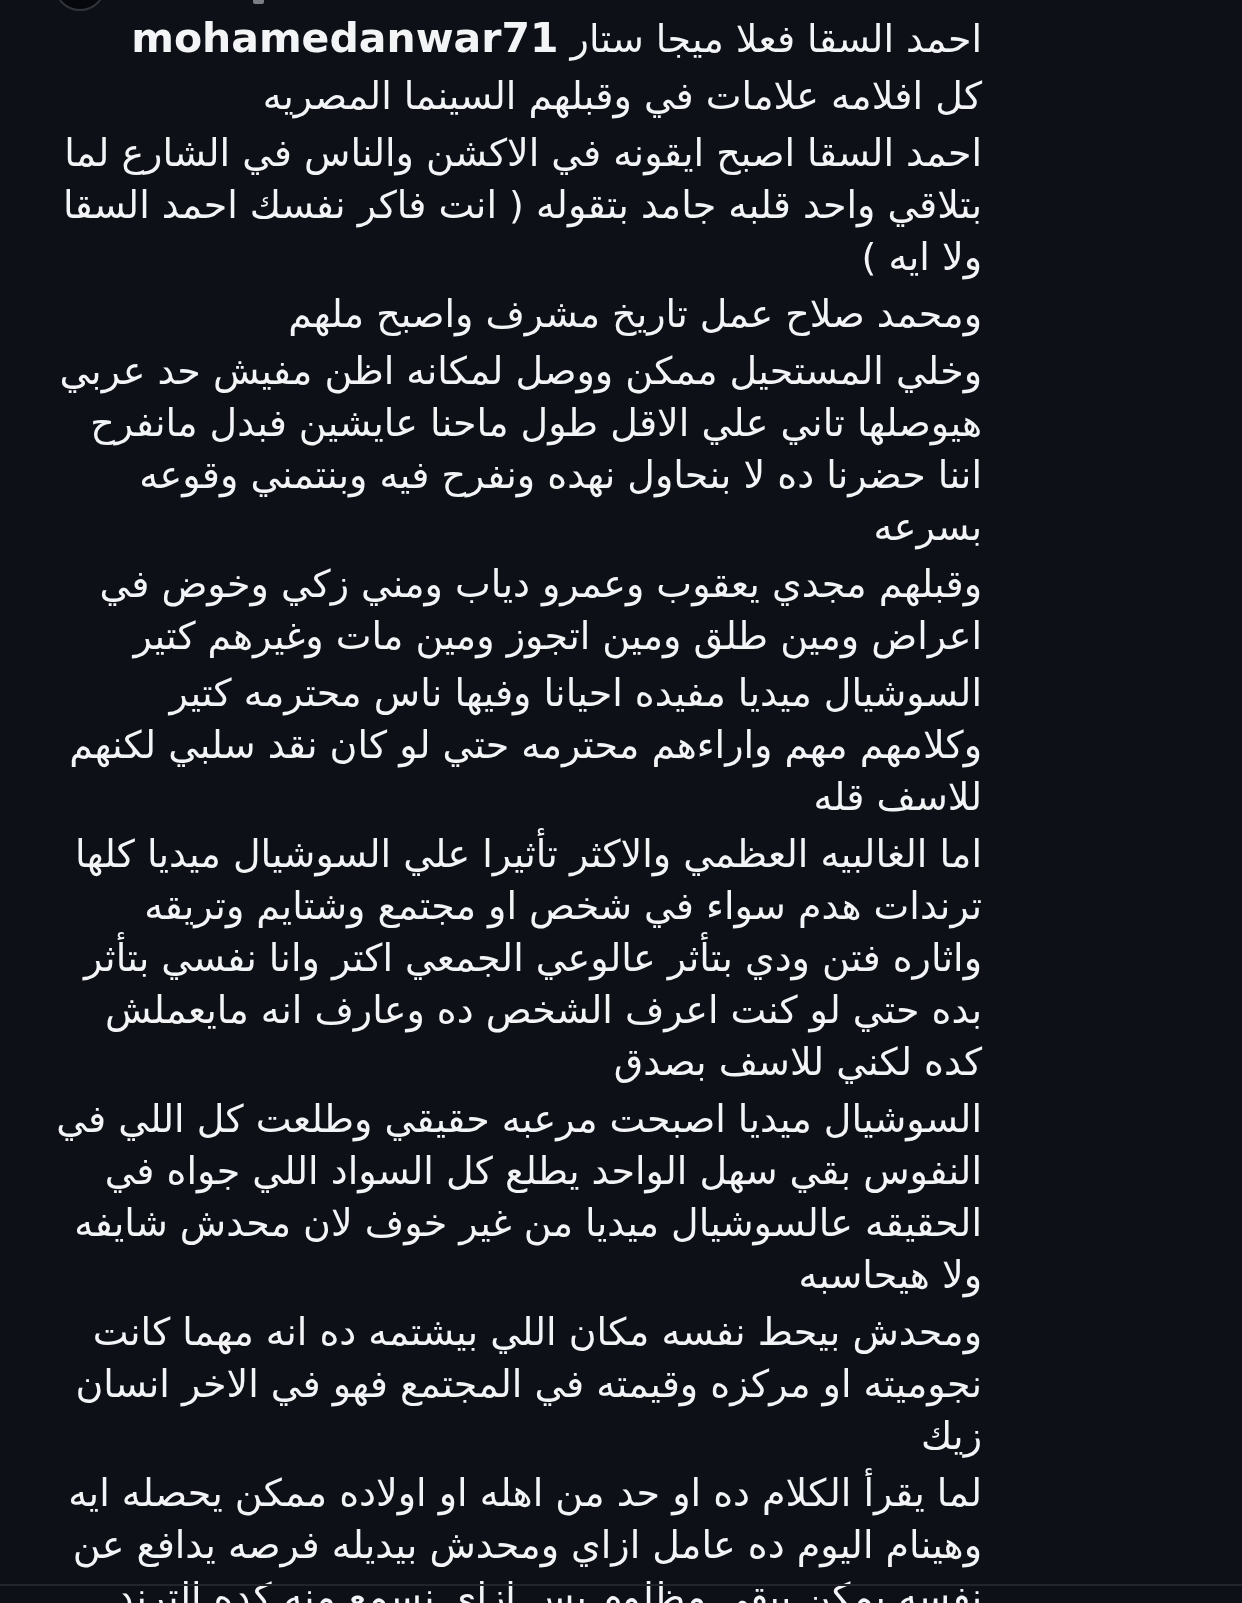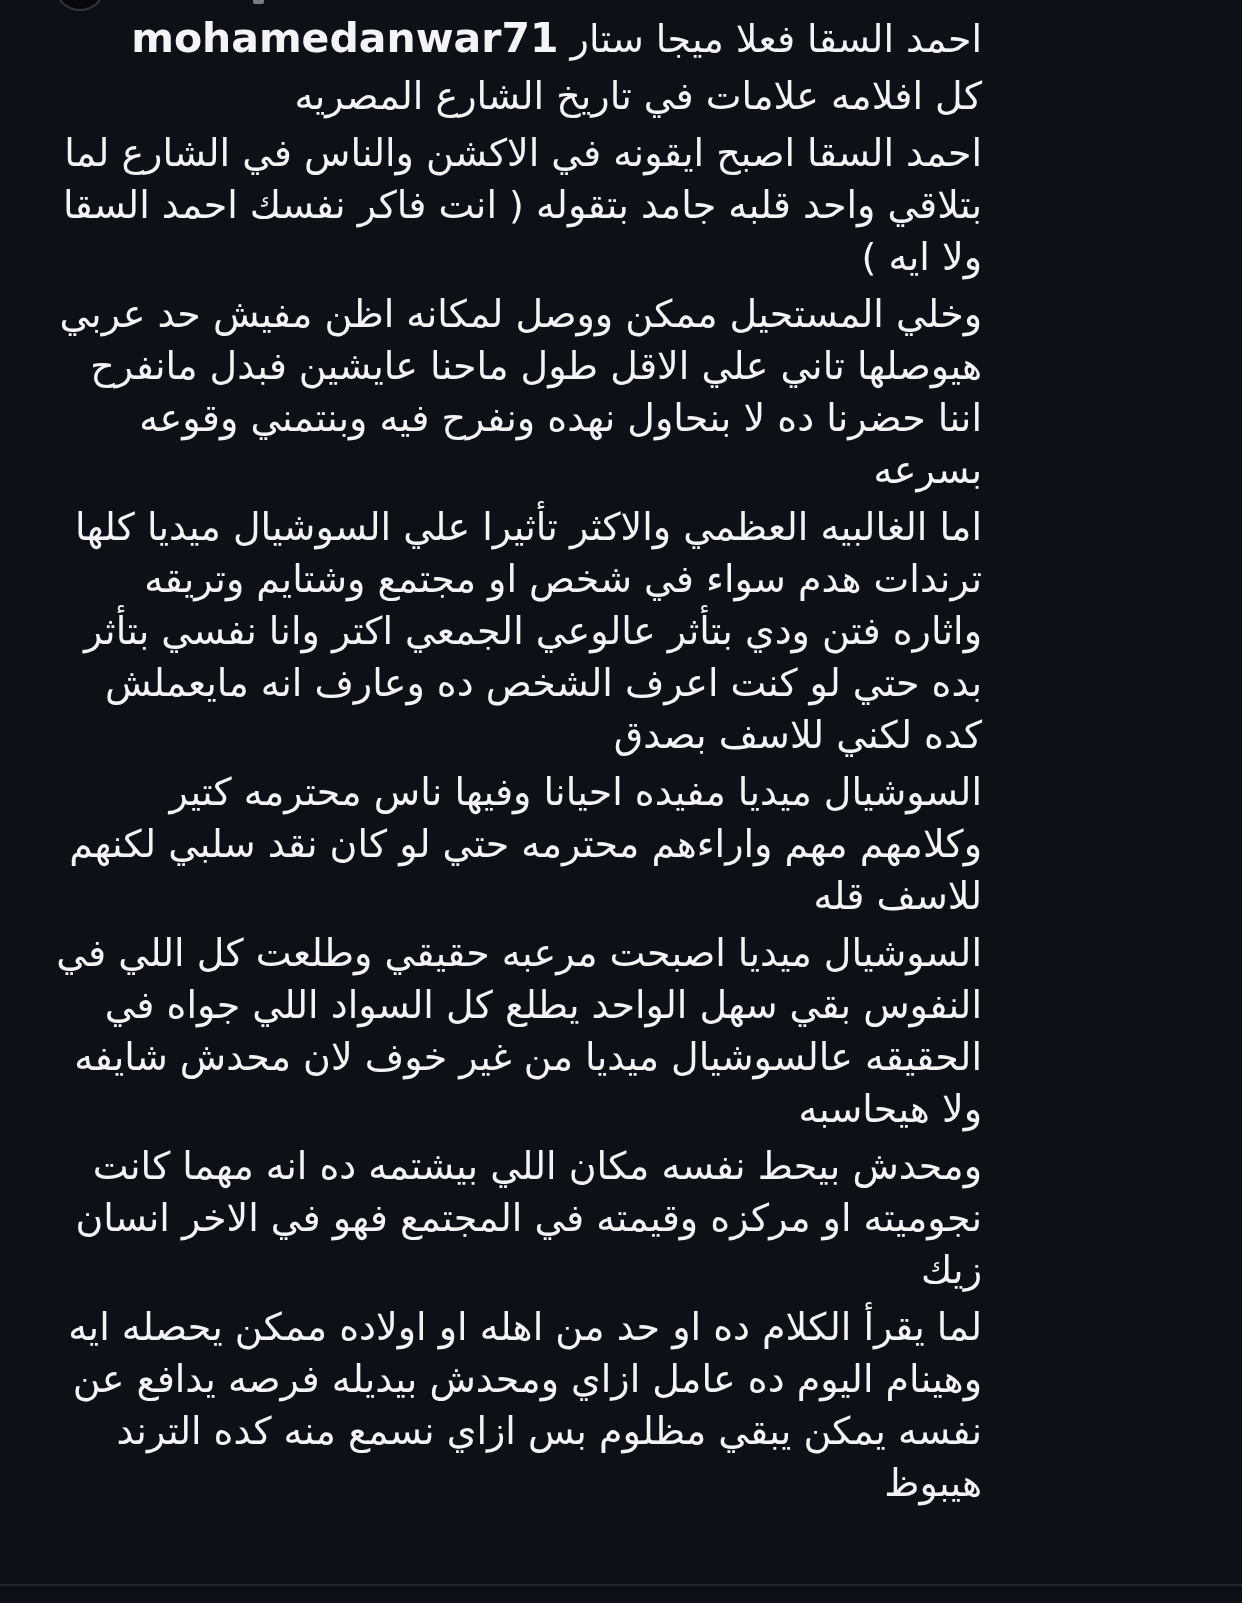--- a/index.html
+++ b/index.html
@@ -82,25 +82,27 @@
   <div class="avatar"></div>
 
   <div class="top-speck"></div>
 
   <div class="comment">
     <div class="para">
       <span class="username">mohamedanwar71</span>
       <span class="arabic" dir="rtl">احمد السقا فعلا ميجا ستار</span>
     </div>
     <div id="paras">
-        <div class="para"><span class="arabic" dir="rtl">كل افلامه علامات في تاريخ الشارع المصريه</span></div>
+        <div class="para"><span class="arabic" dir="rtl">كل افلامه علامات في وقبلهم السينما المصريه</span></div>
         <div class="para"><span class="arabic" dir="rtl">احمد السقا اصبح ايقونه في الاكشن والناس في الشارع لما بتلاقي واحد قلبه جامد بتقوله ( انت فاكر نفسك احمد السقا ولا ايه )</span></div>
+        <div class="para"><span class="arabic" dir="rtl">ومحمد صلاح عمل تاريخ مشرف واصبح ملهم</span></div>
         <div class="para"><span class="arabic" dir="rtl">وخلي المستحيل ممكن ووصل لمكانه اظن مفيش حد عربي هيوصلها تاني علي الاقل طول ماحنا عايشين فبدل مانفرح اننا حضرنا ده لا بنحاول نهده ونفرح فيه وبنتمني وقوعه بسرعه</span></div>
+        <div class="para"><span class="arabic" dir="rtl">وقبلهم مجدي يعقوب وعمرو دياب ومني زكي وخوض في اعراض ومين طلق ومين اتجوز ومين مات وغيرهم كتير</span></div>
+        <div class="para"><span class="arabic" dir="rtl">السوشيال ميديا مفيده احيانا وفيها ناس محترمه كتير وكلامهم مهم واراءهم محترمه حتي لو كان نقد سلبي لكنهم للاسف قله</span></div>
         <div class="para"><span class="arabic" dir="rtl">اما الغالبيه العظمي والاكثر تأثيرا علي السوشيال ميديا كلها ترندات هدم سواء في شخص او مجتمع وشتايم وتريقه واثاره فتن ودي بتأثر عالوعي الجمعي اكتر وانا نفسي بتأثر بده حتي لو كنت اعرف الشخص ده وعارف انه مايعملش كده لكني للاسف بصدق</span></div>
-        <div class="para"><span class="arabic" dir="rtl">السوشيال ميديا مفيده احيانا وفيها ناس محترمه كتير وكلامهم مهم واراءهم محترمه حتي لو كان نقد سلبي لكنهم للاسف قله</span></div>
         <div class="para"><span class="arabic" dir="rtl">السوشيال ميديا اصبحت مرعبه حقيقي وطلعت كل اللي في النفوس بقي سهل الواحد يطلع كل السواد اللي جواه في الحقيقه عالسوشيال ميديا من غير خوف لان محدش شايفه ولا هيحاسبه</span></div>
         <div class="para"><span class="arabic" dir="rtl">ومحدش بيحط نفسه مكان اللي بيشتمه ده انه مهما كانت نجوميته او مركزه وقيمته في المجتمع فهو في الاخر انسان زيك</span></div>
         <div class="para"><span class="arabic" dir="rtl">لما يقرأ الكلام ده او حد من اهله او اولاده ممكن يحصله ايه وهينام اليوم ده عامل ازاي ومحدش بيديله فرصه يدافع عن نفسه يمكن يبقي مظلوم بس ازاي نسمع منه كده الترند هيبوظ</span></div>
       </div>
   </div>
 
   <div class="divider"></div>
 
 </div>
 

